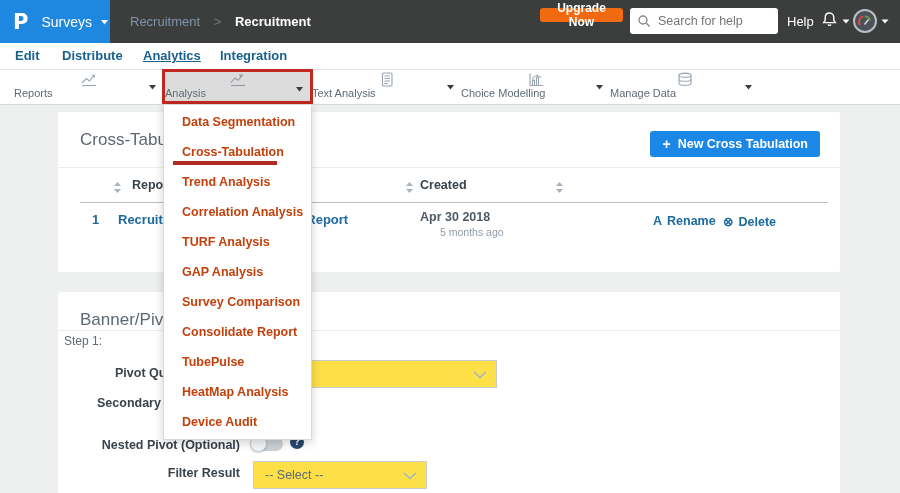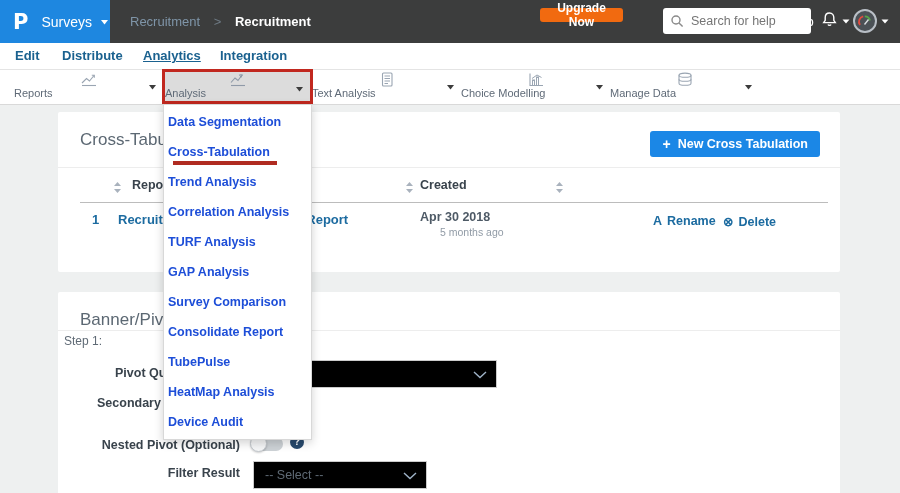--- a/index.html
+++ b/index.html
@@ -12,21 +12,21 @@
   .logo{font-size:21px;font-weight:bold;margin-left:13px;font-family:"DejaVu Sans",sans-serif;}
   .product{margin-left:13px;font-size:14px;}
   .logo-caret{margin-left:8px;}
   .breadcrumb{position:absolute;left:130px;top:14px;font-size:13px;}
   .bc-parent{color:#7f95a8;cursor:pointer;}
   .bc-sep{color:#6f7b85;margin:0 10px;}
   .bc-current{color:#ffffff;font-weight:600;}
   .upgrade{position:absolute;left:540px;top:8px;width:83px;height:14px;background:#f16a10;
            color:#fff;font-size:12px;font-weight:bold;border:none;border-radius:3px;
            display:flex;align-items:center;justify-content:center;cursor:pointer;}
-  .search{position:absolute;left:663px;top:8px;width:148px;height:26px;background:#fff;border-radius:3px;}
+  .search{position:absolute;left:630px;top:8px;width:148px;height:26px;background:#fff;border-radius:3px;}
   .search input{position:absolute;left:26px;top:1px;width:116px;height:22px;border:none;outline:none;
            font-size:12.5px;color:#444;font-family:"Liberation Sans",sans-serif;}
   .search svg{position:absolute;left:7px;top:6px;}
   .help{position:absolute;left:787px;top:14px;color:#fff;font-size:13px;cursor:pointer;}
   .bell{position:absolute;left:820px;top:10px;cursor:pointer;}
   .bell-caret{position:absolute;left:842px;top:19px;}
   .avatar{position:absolute;left:853px;top:9px;width:24px;height:24px;border-radius:50%;
           border:2px solid #b9bfc6;background:#4b5156;box-sizing:border-box;cursor:pointer;}
   .avatar-caret{position:absolute;left:881px;top:19px;}
   
@@ -60,27 +60,27 @@
   .row-name{position:absolute;left:60px;top:100px;font-size:13px;font-weight:600;color:#1c6ba0;
             white-space:nowrap;cursor:pointer;}
   .row-date{position:absolute;left:362px;top:98px;font-size:12.5px;font-weight:600;color:#4e5a66;}
   .row-ago{position:absolute;left:382px;top:114px;font-size:10.5px;color:#919ba6;}
   .row-action{position:absolute;top:102px;font-size:12.5px;font-weight:600;color:#1c6ba0;
               cursor:pointer;white-space:nowrap;}
   .row-action .aicon{margin-right:5px;font-weight:600;}
   
   .menu{position:absolute;left:163px;top:104px;width:149px;background:#fff;border:1px solid #d8d8d8;
         box-shadow:0 3px 9px rgba(0,0,0,0.18);padding:2px 0;z-index:10;box-sizing:border-box;}
-  .menu-item{height:30px;line-height:30px;padding-left:4px;font-size:12.5px;font-weight:600;
-             color:#1d4ed8;cursor:pointer;white-space:nowrap;}
+  .menu-item{height:30px;line-height:30px;padding-left:18px;font-size:12.5px;font-weight:600;
+             color:#c2410c;cursor:pointer;white-space:nowrap;}
   .menu-underline{position:absolute;left:9px;top:56px;width:104px;height:4px;background:#b02b21;}
   
   .step-label{position:absolute;left:64px;top:334px;font-size:12px;color:#5f6a75;}
   .fld-label{position:absolute;font-size:12.5px;font-weight:bold;color:#39434c;white-space:nowrap;}
-  .select{position:absolute;height:28px;background:#000000;border:1px solid #cbcbcb;box-sizing:border-box;cursor:pointer;}
+  .select{position:absolute;height:28px;background:#fde047;border:1px solid #cbcbcb;box-sizing:border-box;cursor:pointer;}
   .select .sel-text{position:absolute;left:11px;top:6px;font-size:12.5px;color:#5f6a75;}
   .select svg{position:absolute;right:9px;top:10px;}
   .toggle{position:absolute;left:252px;top:437px;width:31px;height:14px;background:#cdd2d6;
           border-radius:8px;cursor:pointer;}
   .toggle .knob{position:absolute;left:-2px;top:-2px;width:17px;height:17px;border-radius:50%;
           background:#f5f6f7;border:1px solid #c2c7cc;box-sizing:border-box;
           box-shadow:0 1px 2px rgba(0,0,0,.2);}
   .qicon{position:absolute;left:290px;top:435px;width:14px;height:14px;border-radius:50%;
          background:#27496d;color:#fff;font-size:10px;font-weight:bold;text-align:center;
          line-height:14px;cursor:pointer;}

